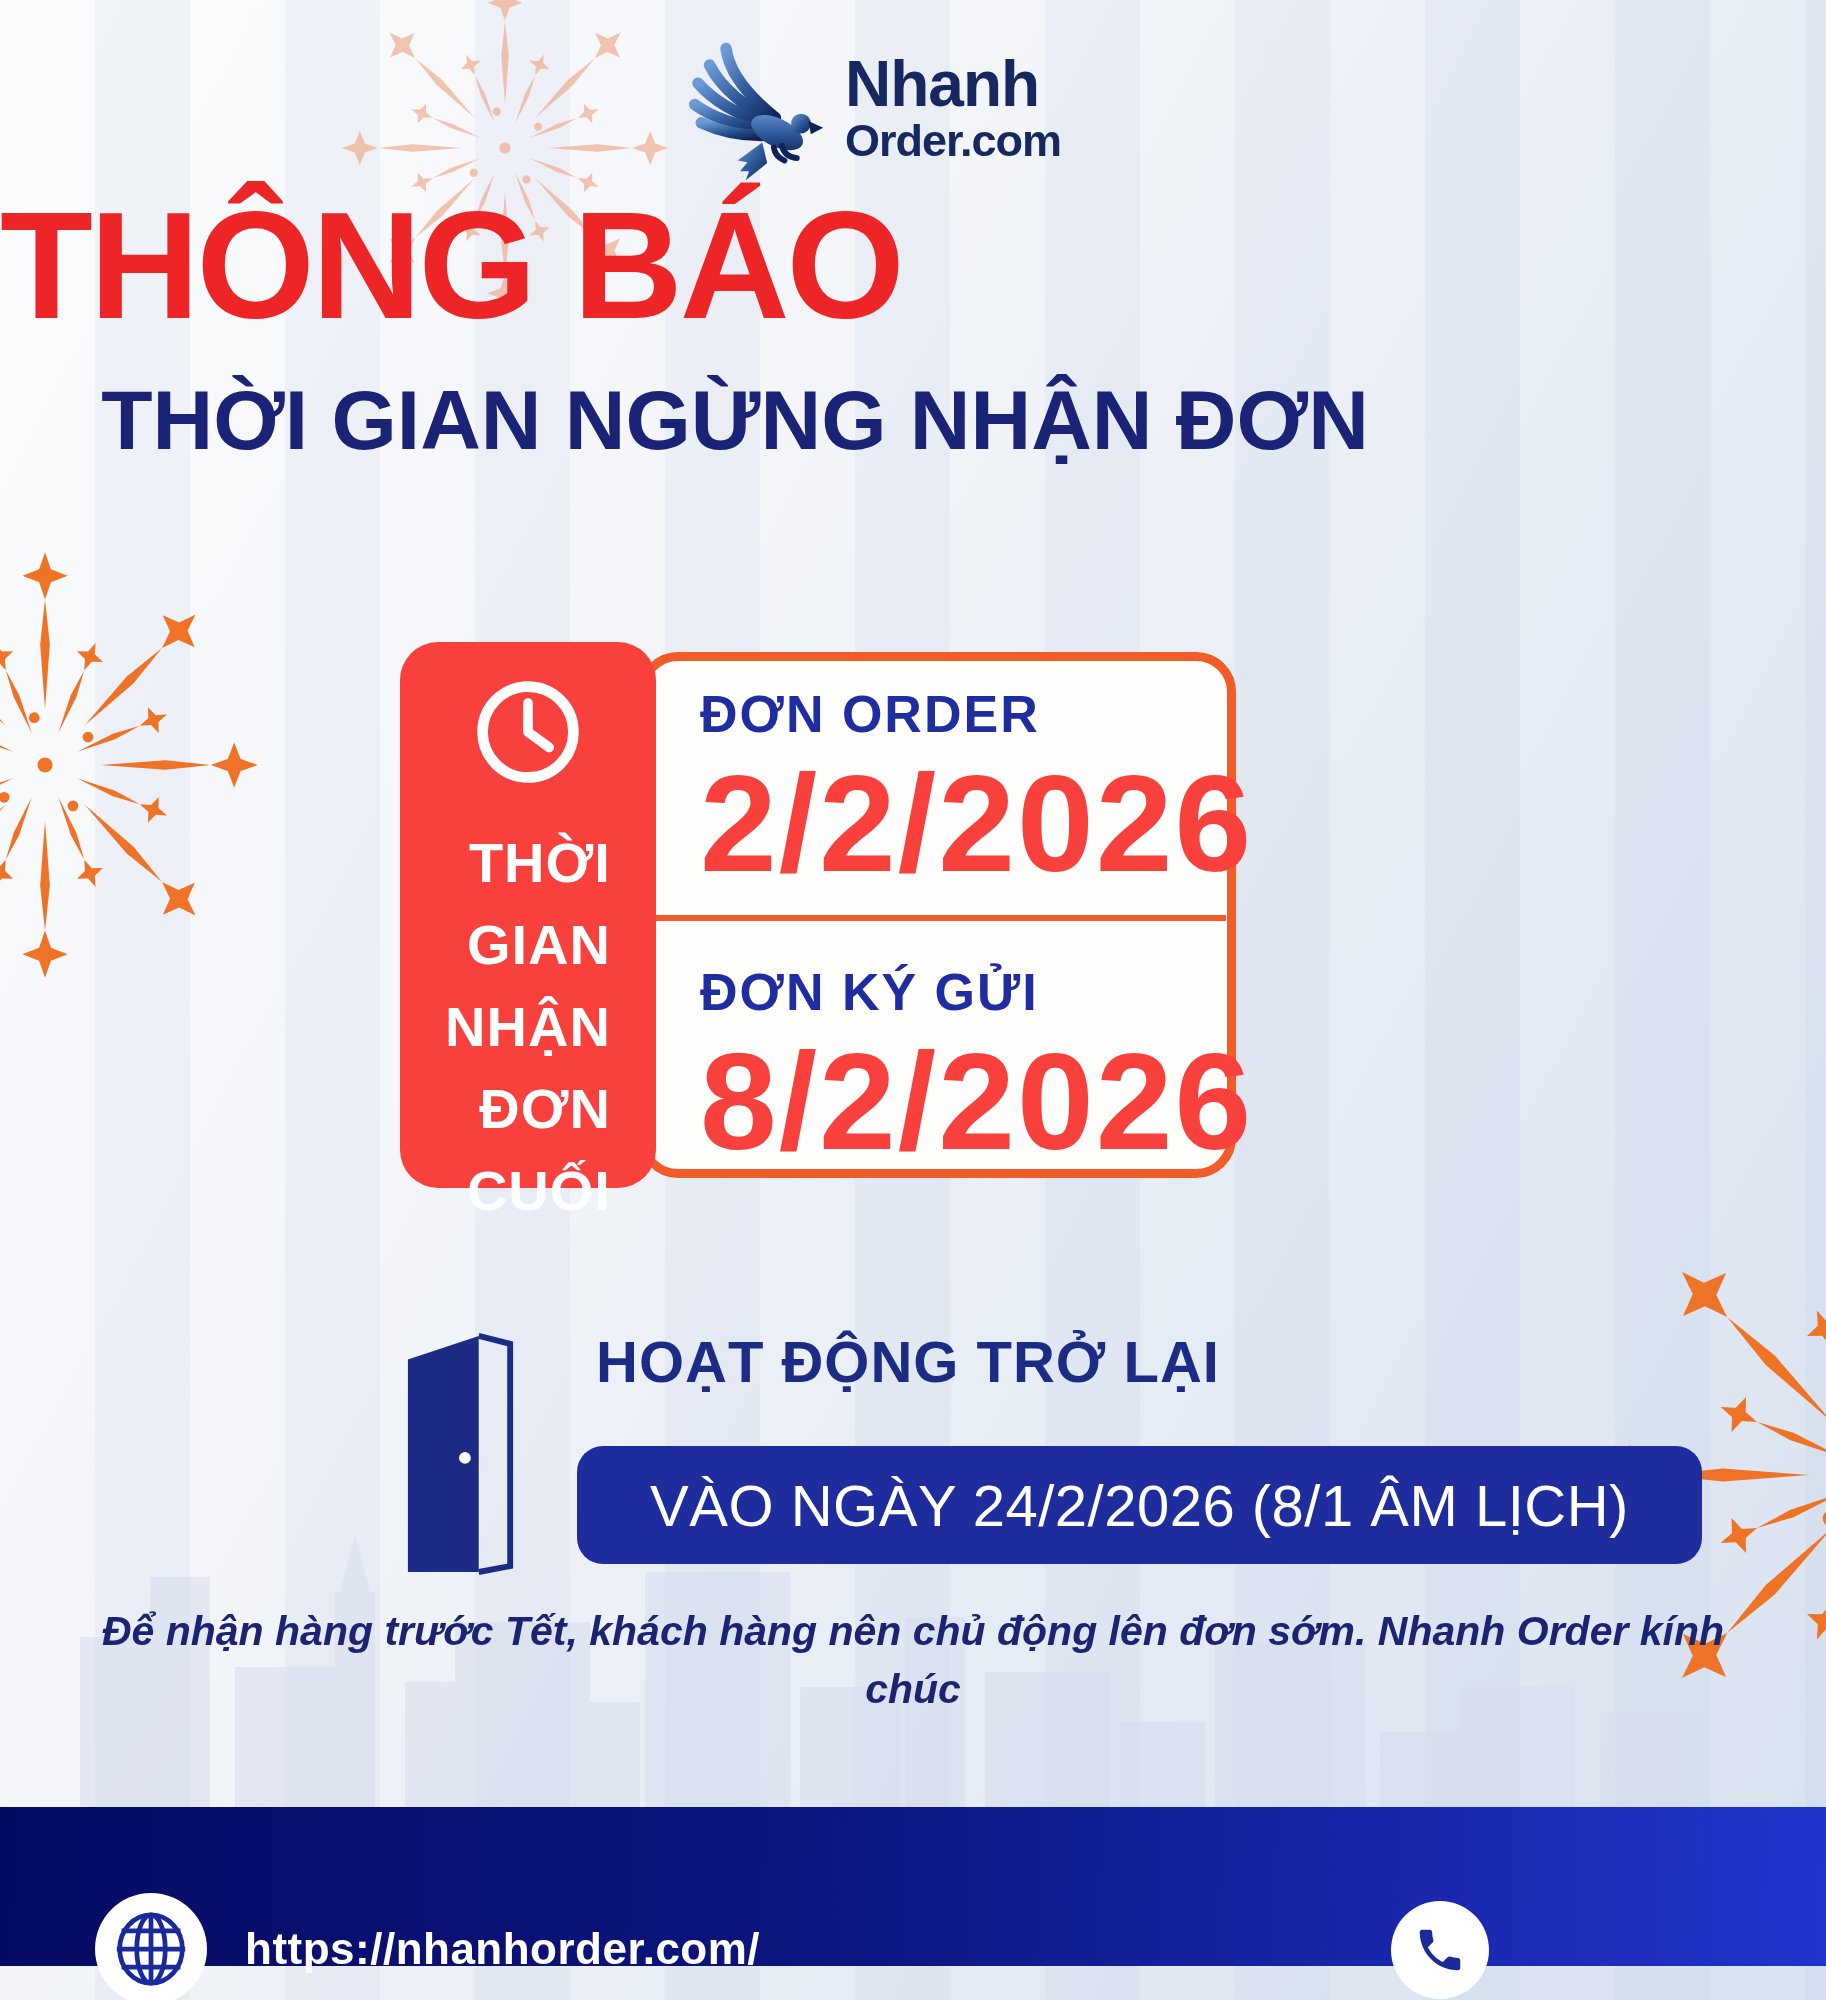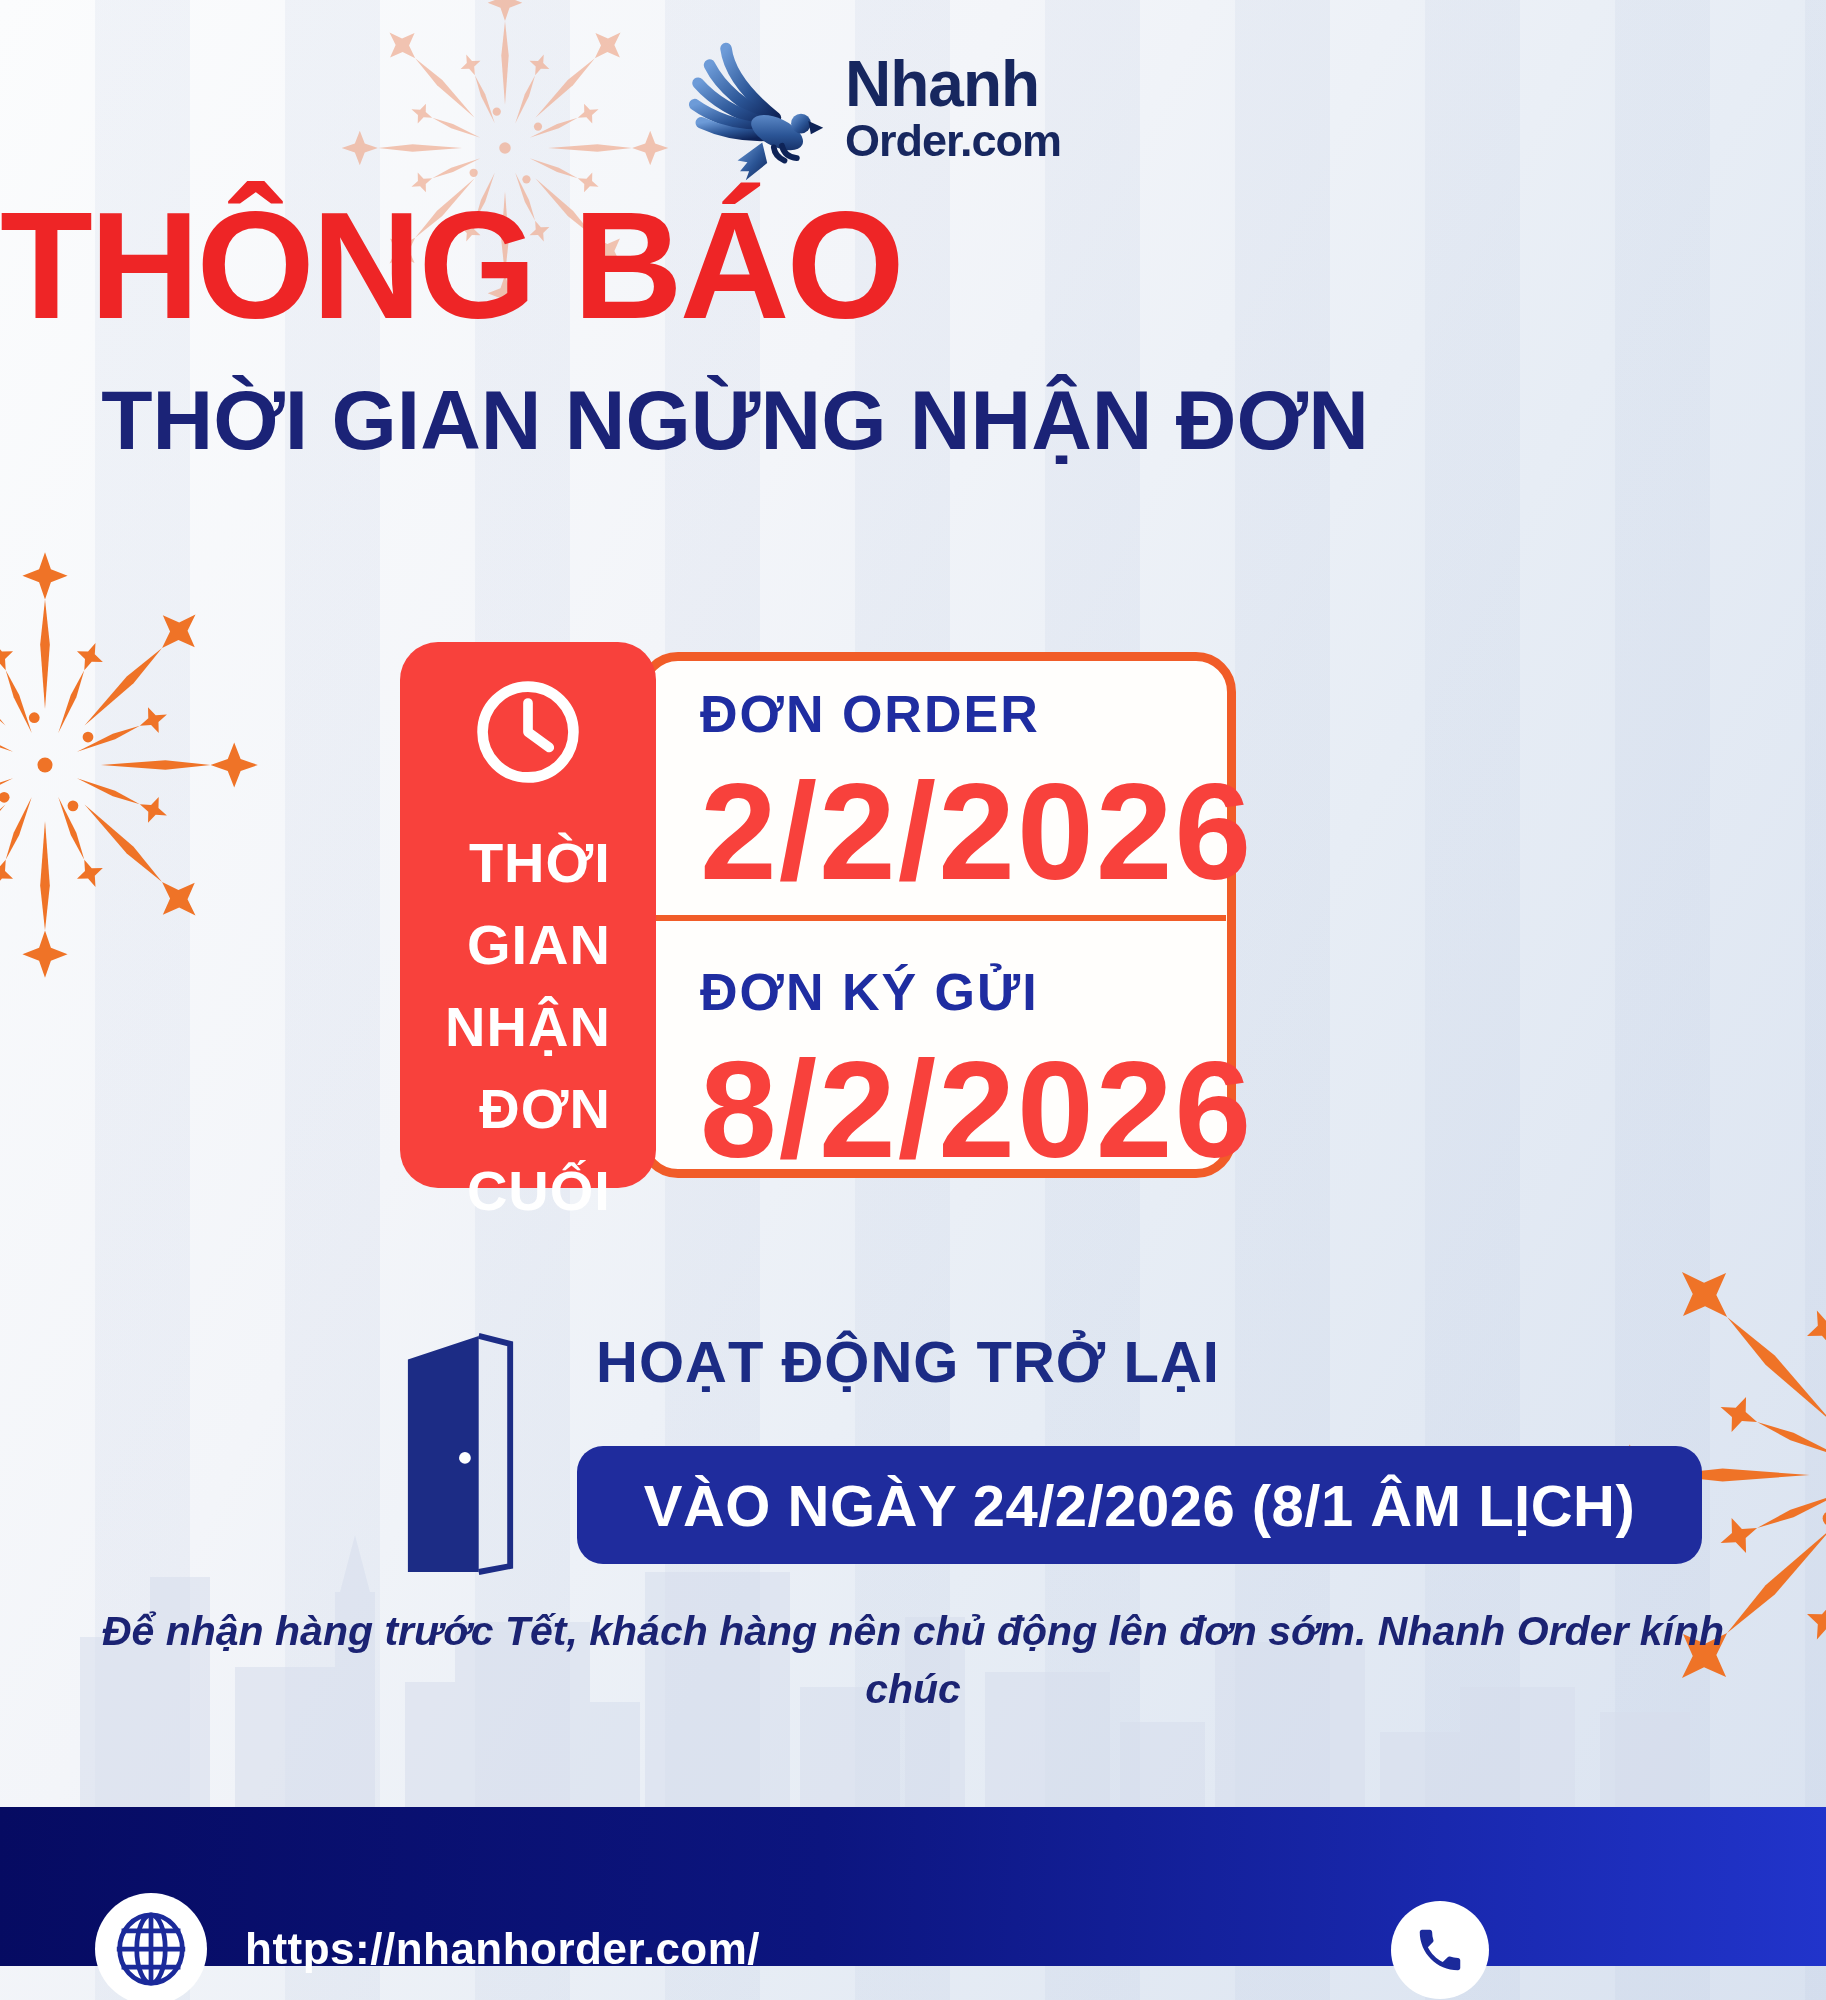--- a/index.html
+++ b/index.html
@@ -26,25 +26,25 @@
   .card-white{position:absolute;left:238px;top:10px;right:0;bottom:10px;
     background:#fffefc;border:9px solid #f15c28;border-radius:40px;}
   .card-divider{position:absolute;left:250px;right:10px;top:273px;height:6px;background:#f15c28;}
   .card-red{position:absolute;left:0;top:0;width:256px;height:546px;background:#f8413c;border-radius:38px;
     display:flex;flex-direction:column;align-items:center;}
   .clockwrap{margin-top:32px;}
   .side-words{margin-top:28px;text-align:right;color:#ffffff;font-size:56px;font-weight:900;line-height:82px;letter-spacing:1px;}
   .row{position:absolute;left:300px;right:20px;height:260px;}
   .row1{top:42px;} .row2{top:320px;}
   .row-label{font-size:52px;font-weight:900;letter-spacing:2px;color:#1f2da1;}
-  .row-date{margin-top:8px;text-align:center;font-size:138px;font-weight:900;letter-spacing:2px;color:#f8413c;}
+  .row-date{margin-top:0;text-align:center;font-size:138px;font-weight:900;letter-spacing:2px;color:#f8413c;}
   
   .reopen-heading{position:absolute;left:596px;top:1328px;font-size:58px;font-weight:900;letter-spacing:1px;color:#1c2c85;}
   .reopen-banner{position:absolute;left:577px;top:1446px;width:1125px;height:118px;background:#1f2c9d;border-radius:26px;
-    display:flex;align-items:center;justify-content:center;color:#ffffff;font-size:58px;font-weight:700;letter-spacing:0.5px;}
+    display:flex;align-items:center;justify-content:center;color:#ffffff;font-size:58px;font-weight:400;letter-spacing:0.5px;}
   
   .note{position:absolute;left:50px;right:50px;top:1602px;text-align:center;
     font-size:41px;font-weight:700;font-style:italic;color:#1b2373;line-height:58px;}
   
   .footer{position:absolute;left:0;top:1807px;width:1826px;height:159px;
     background:linear-gradient(92deg,#060b62 0%,#0c157f 45%,#2134cb 100%);}
   .f-group{position:absolute;display:flex;align-items:center;}
   .f-left{left:95px;top:86px;gap:38px;}
   .f-right{left:1300px;top:94px;gap:36px;flex-direction:column;}
   .f-circle{background:#ffffff;border-radius:50%;display:flex;align-items:center;justify-content:center;}

